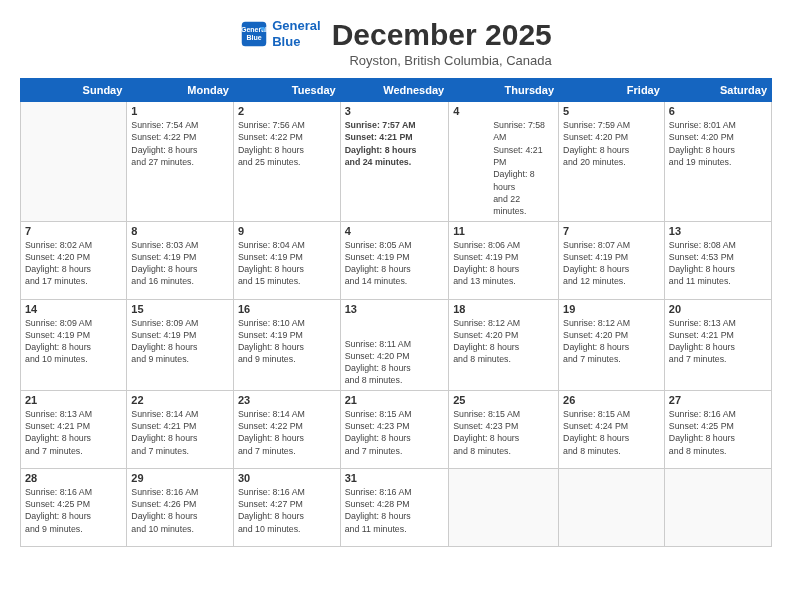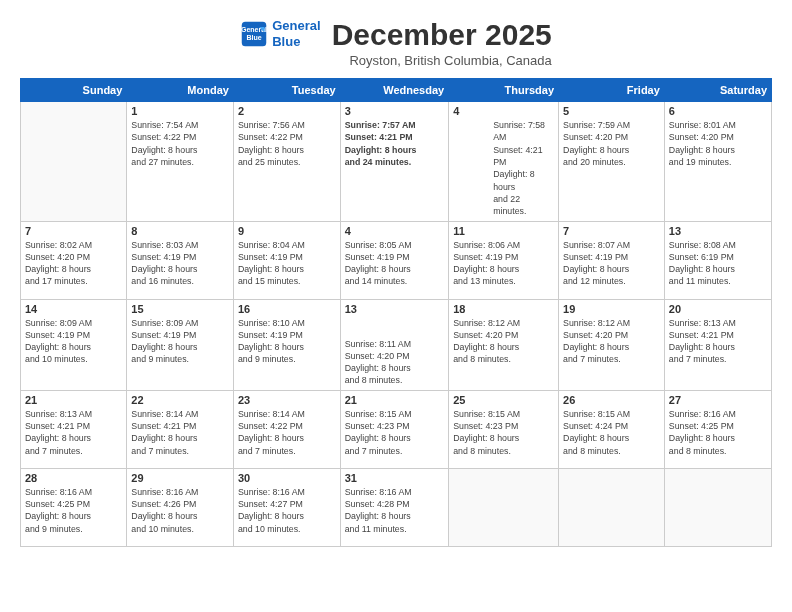--- a/index.html
+++ b/index.html
@@ -213,21 +213,21 @@
           <td>
             <span class="day-num">7</span>
             <div class="day-info" style="white-space: pre-line;">Sunrise: 8:07 AM
 Sunset: 4:19 PM
 Daylight: 8 hours
 and 12 minutes.</div>
           </td>
           <td>
             <span class="day-num">13</span>
             <div class="day-info" style="white-space: pre-line;">Sunrise: 8:08 AM
-Sunset: 6:19 PM
+Sunset: 4:53 PM
 Daylight: 8 hours
 and 11 minutes.</div>
           </td>
         </tr>
         <tr>
           <td>
             <span class="day-num">14</span>
             <div class="day-info" style="white-space: pre-line;">Sunrise: 8:09 AM
 Sunset: 4:19 PM
 Daylight: 8 hours

